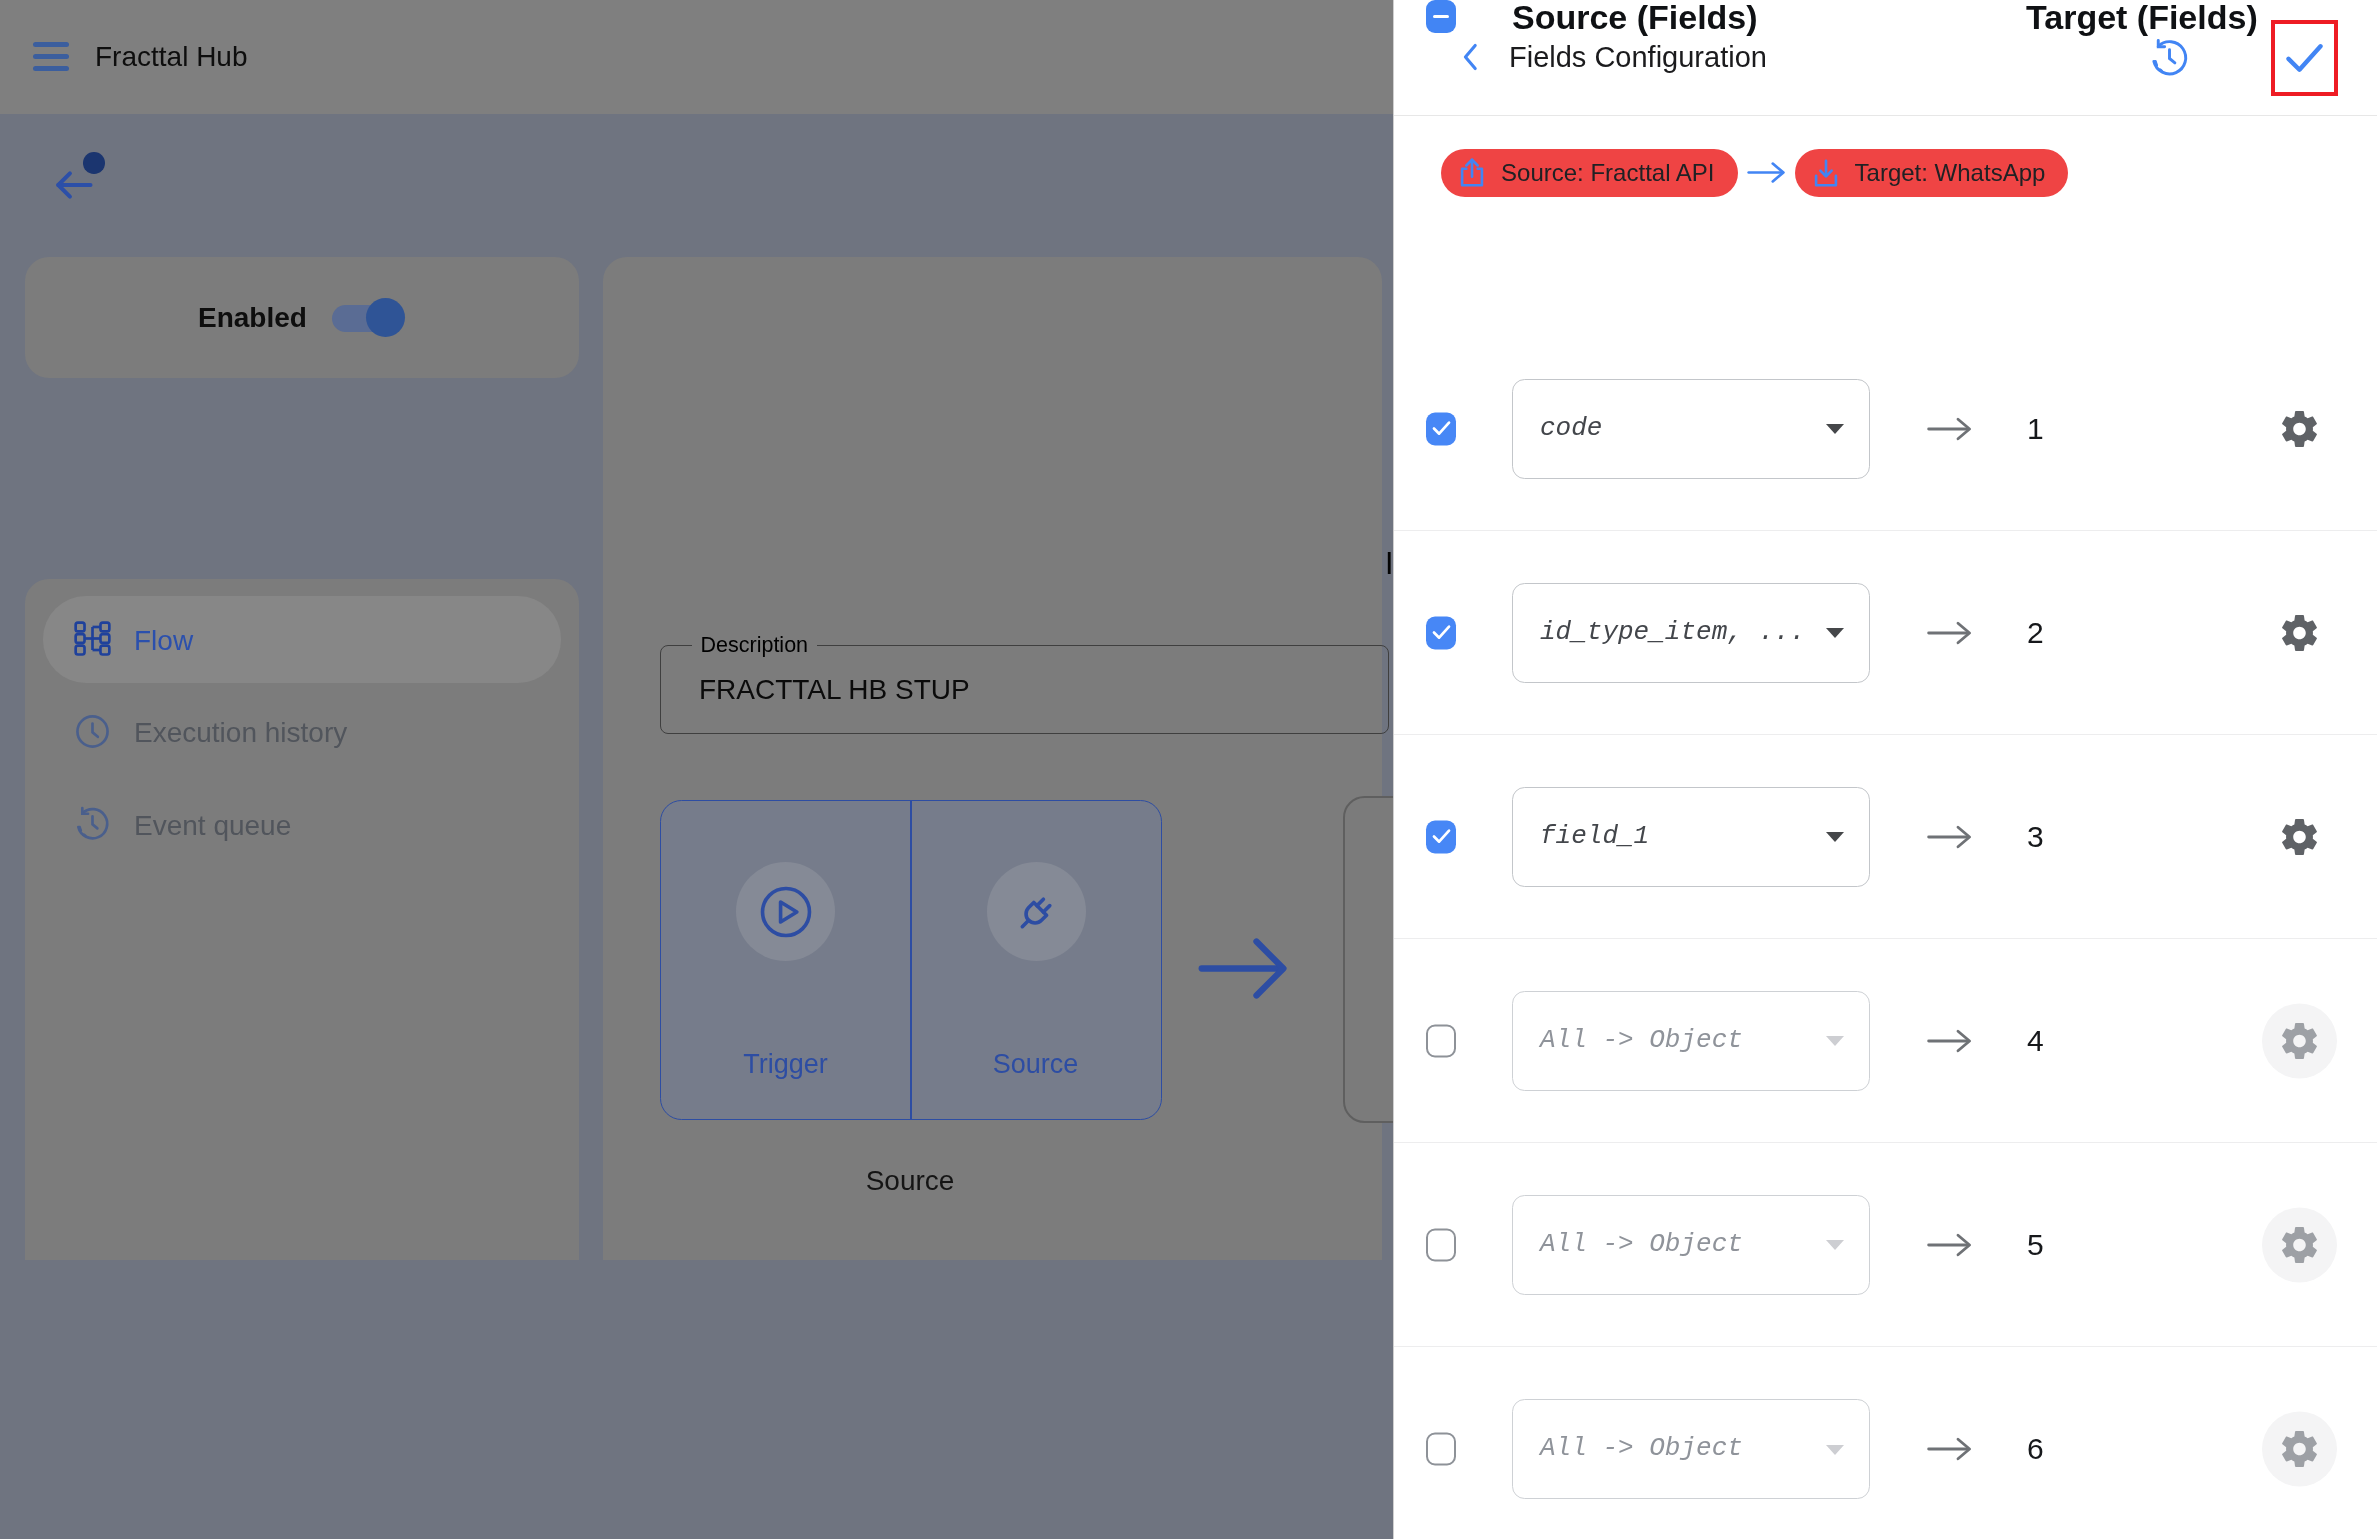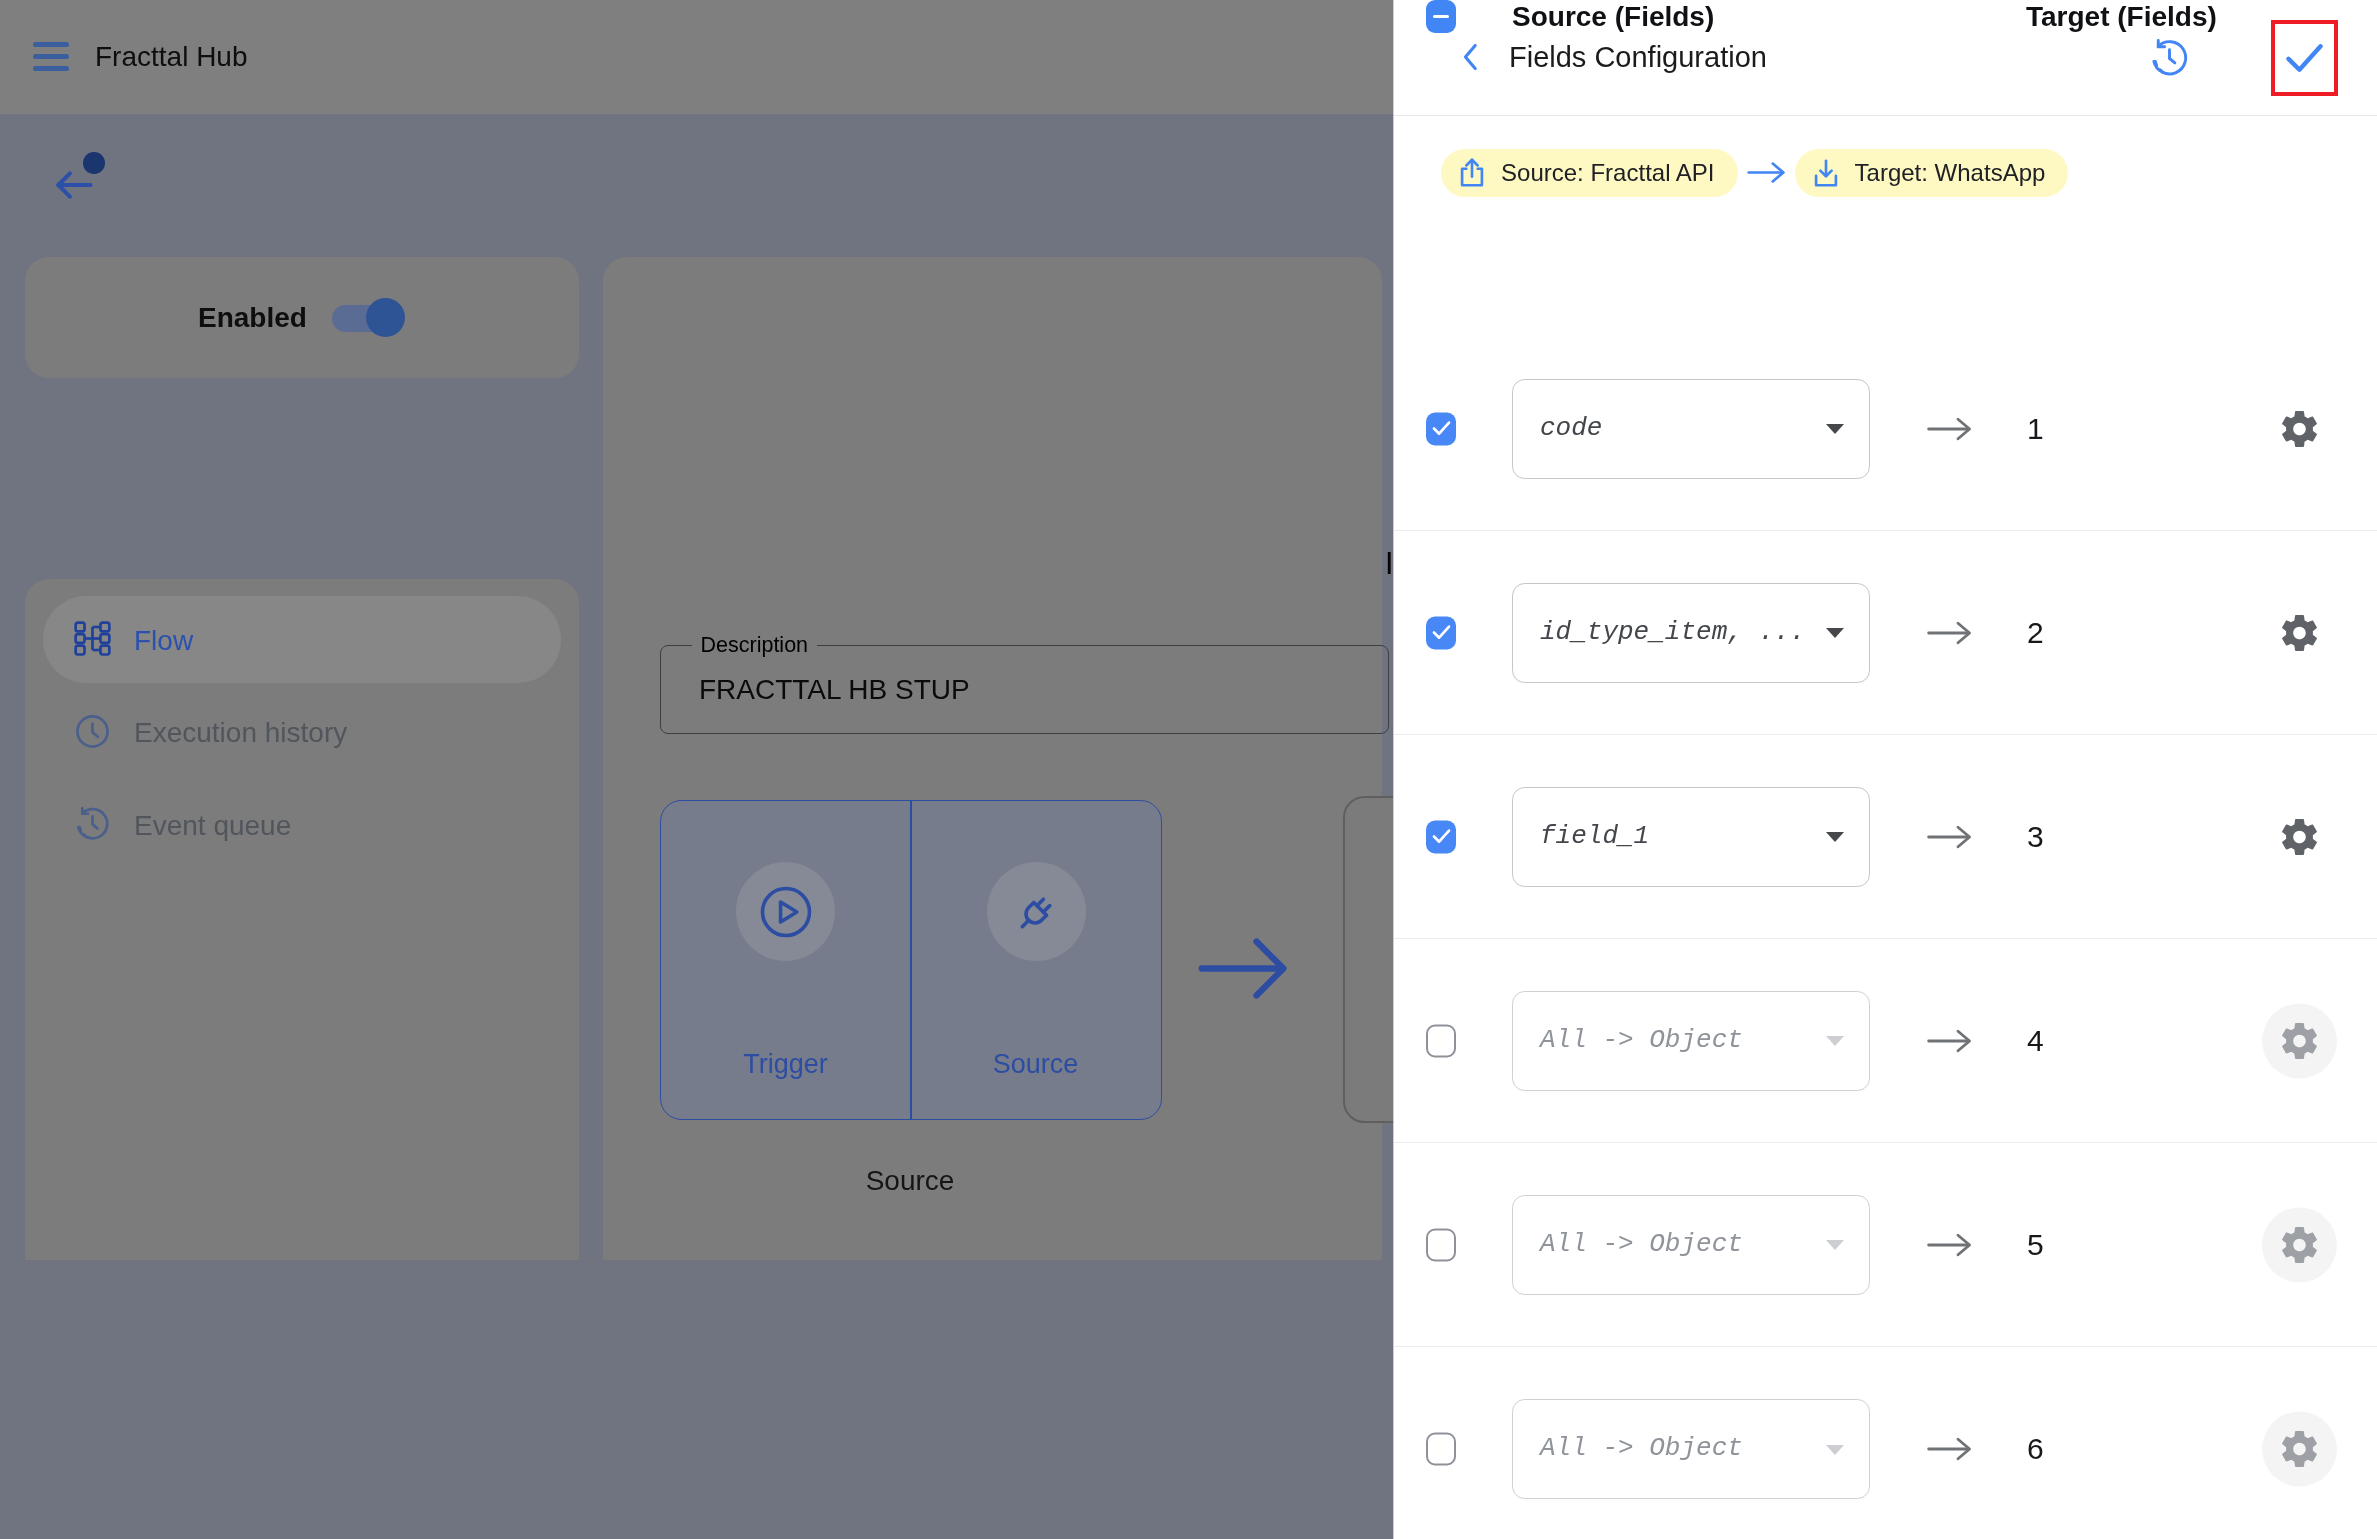--- a/index.html
+++ b/index.html
@@ -61,29 +61,29 @@
 
   
   .panel{position:absolute;left:1393px;top:0;width:984px;height:1540px;background:#ffffff;border-left:0.9px solid #cfcfcf;}
   .panel-header{position:absolute;left:0;top:0;width:100%;height:115px;border-bottom:0.9px solid #e7e7e7;background:#fff;}
   .chev-back{left:66px;top:41px;color:#4285f4;cursor:pointer;}
   .panel-title{left:115px;top:0;height:115px;line-height:115px;font-size:29px;font-weight:500;color:#1b1b1d;}
   .history-btn{left:754px;top:36px;width:43px;height:43px;color:#4285f4;cursor:pointer;}
   .confirm-box{left:877px;top:20px;width:59px;height:68px;border:4.5px solid #ee1c24;display:flex;align-items:center;justify-content:center;color:#4285f4;cursor:pointer;background:#fff;}
 
   .chips{left:47px;top:144px;height:57px;display:flex;align-items:center;}
-  .chip{display:flex;align-items:center;height:48px;border-radius:29px;background:#fef9c3;padding:0 23px 0 14.4px;justify-content:space-between;}
+  .chip{display:flex;align-items:center;height:48px;border-radius:29px;background:#ef4444;padding:0 23px 0 14.4px;justify-content:space-between;}
   .chip .c-icon{color:#4285f4;margin-right:11.7px;}
   .chip .c-label{font-size:24px;color:#202124;white-space:nowrap;}
   .chip-arrow{margin:0 8px;color:#4285f4;}
 
   .colhead-row{left:0;top:261px;width:100%;height:34px;}
   .master-cb{position:absolute;left:32px;top:0;width:30px;height:33px;border-radius:9px;background:#4285f4;display:flex;align-items:center;justify-content:center;cursor:pointer;}
   .master-cb i{display:block;width:15.3px;height:3.6px;border-radius:1.8px;background:#fff;}
-  .colhead{position:absolute;top:0;height:34px;line-height:34px;font-size:28px;font-weight:600;color:#0f1114;}
+  .colhead{position:absolute;top:0;height:34px;line-height:34px;font-size:34px;font-weight:600;color:#0f1114;}
   .ch-source{left:118px;} .ch-target{left:632px;}
 
   .rows{position:absolute;left:0;top:327px;width:100%;}
   .frow{position:relative;width:100%;height:204px;border-bottom:1.8px solid #ededee;box-sizing:border-box;}
   .frow:last-child{border-bottom:none;}
   .cb{position:absolute;left:32px;top:50%;transform:translateY(-50%);width:30px;height:33px;border-radius:9px;box-sizing:border-box;display:flex;align-items:center;justify-content:center;cursor:pointer;}
   .checked .cb{background:#4787f6;color:#fff;}
   .unchecked .cb{background:#fff;border:2.7px solid #8e9298;}
   .dd{position:absolute;left:118px;top:50%;transform:translateY(-50%);width:358px;height:100px;box-sizing:border-box;border:1.8px solid #c3c6ca;border-radius:12.6px;background:#fff;cursor:pointer;font-family:Liberation Mono, monospace;}
   .dd-text{position:absolute;left:27px;top:0;height:97px;line-height:97px;font-size:26px;font-style:italic;color:#43464b;white-space:nowrap;}

